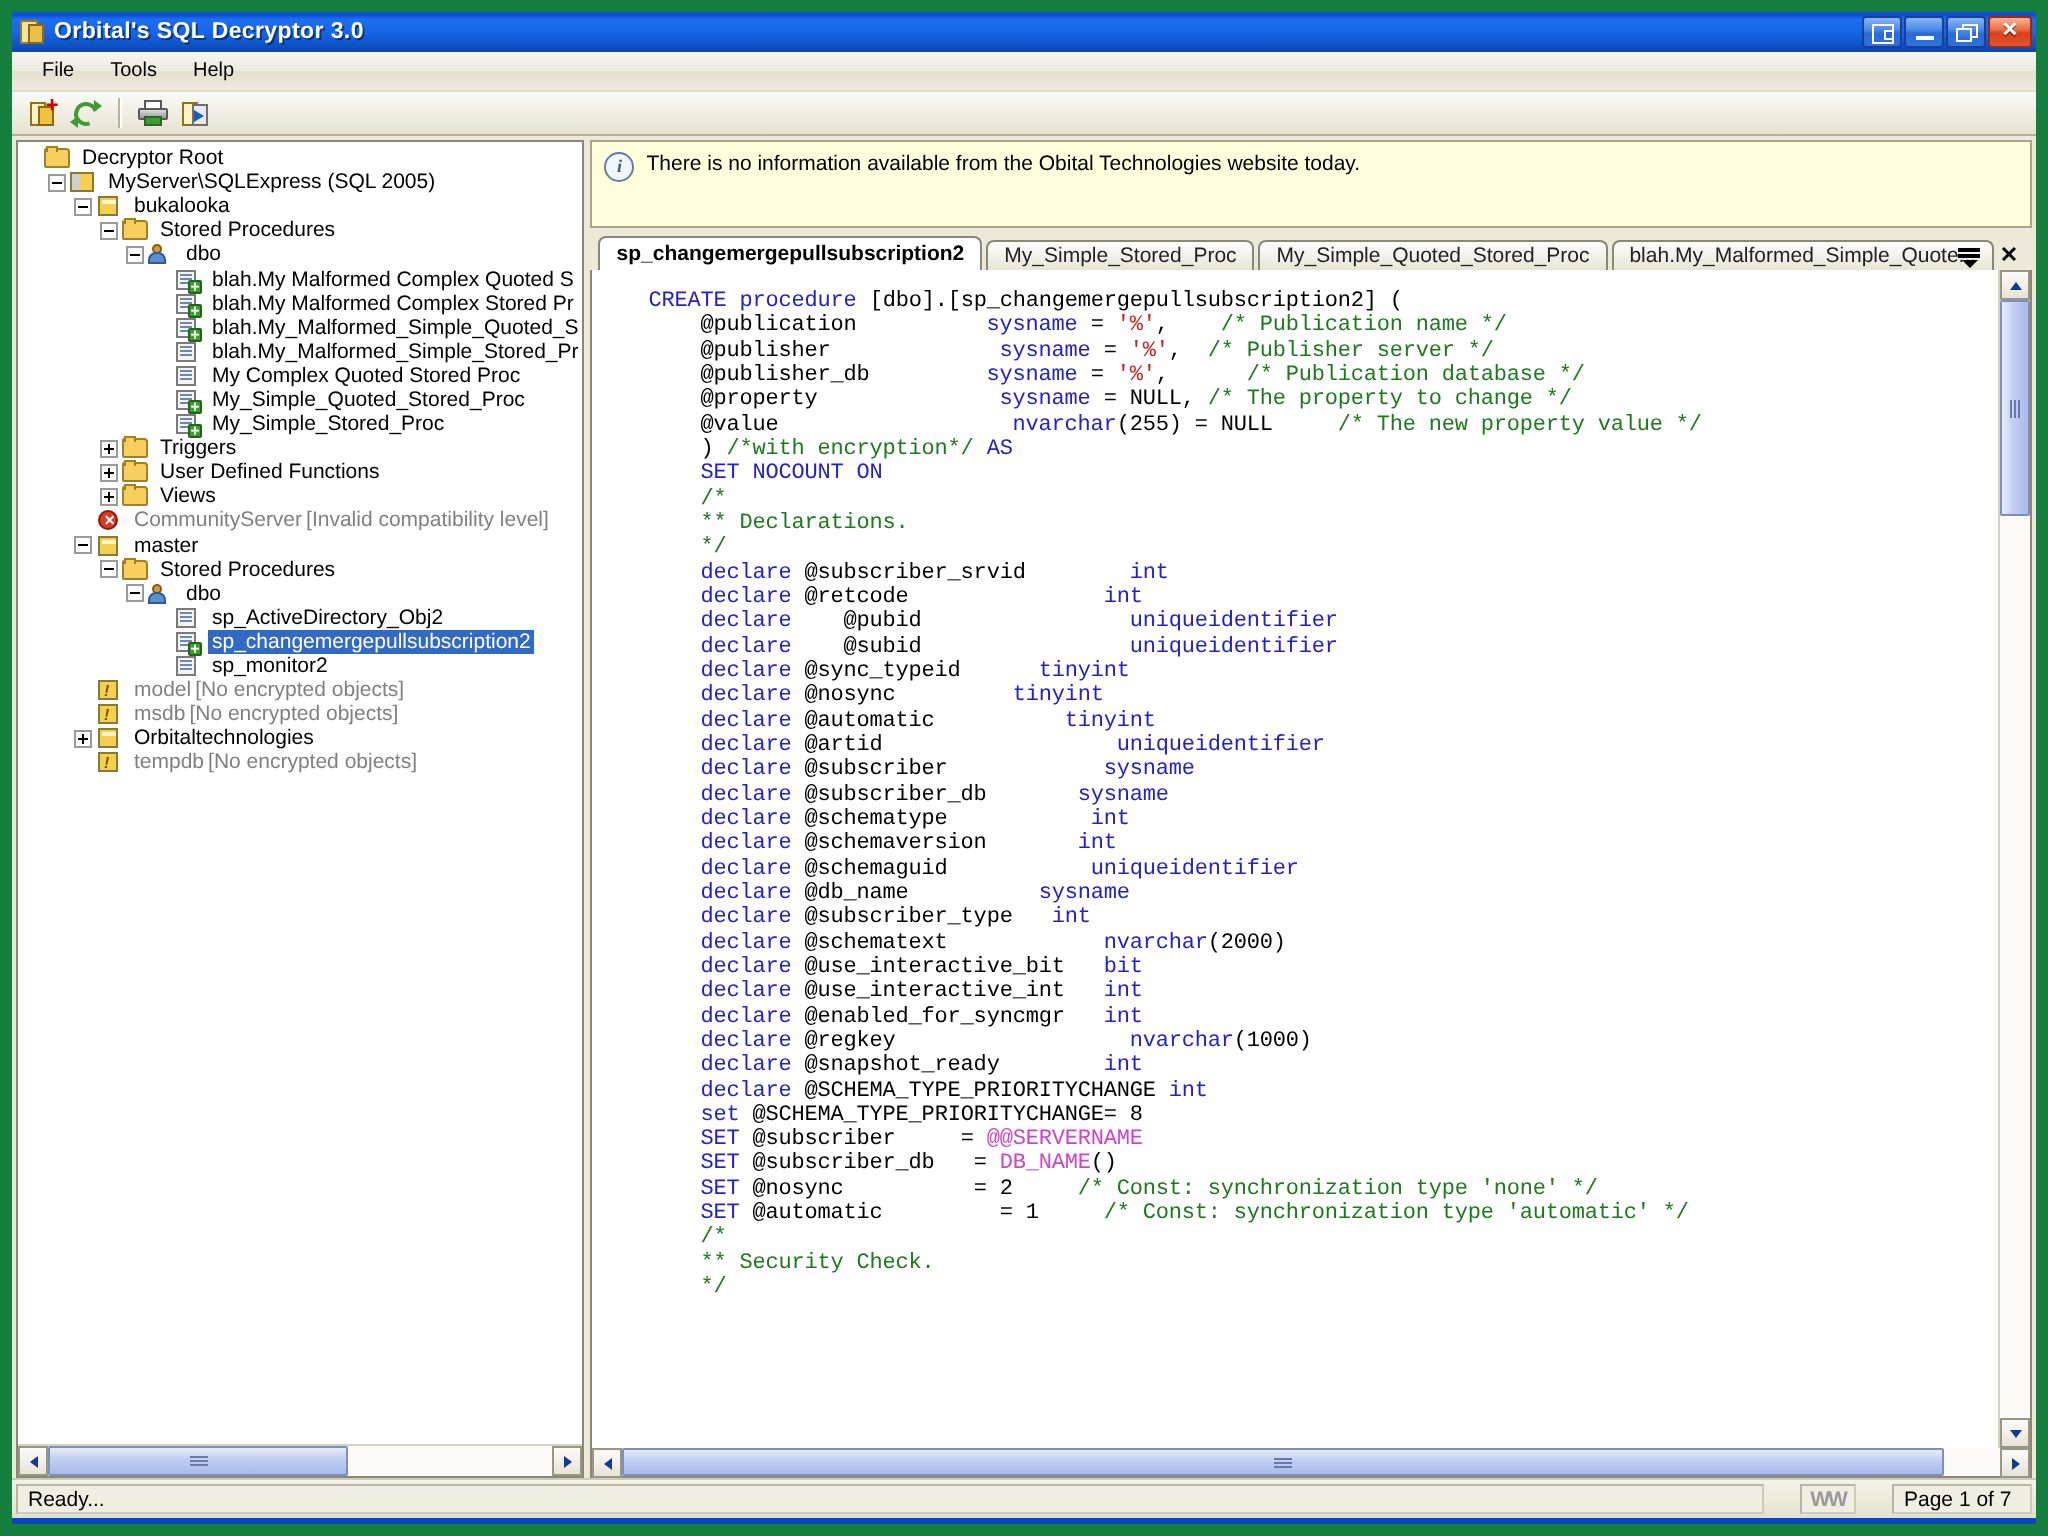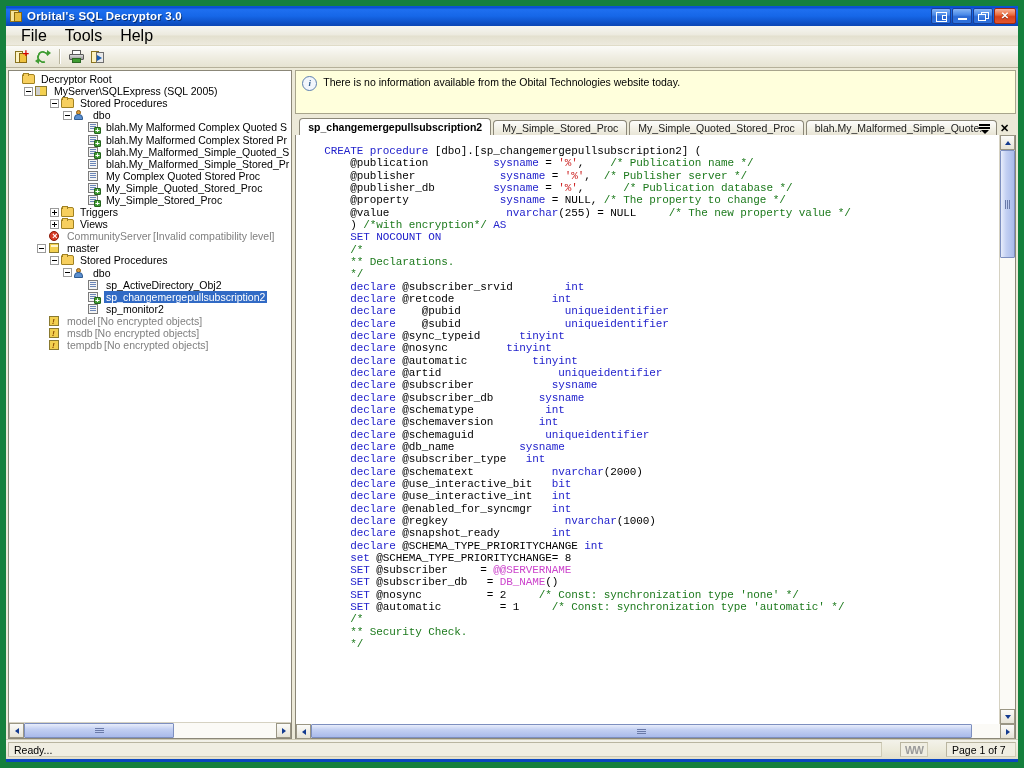--- a/index.html
+++ b/index.html
@@ -54,21 +54,21 @@
   .wb .sq3{position:absolute;left:4px;top:5px;width:8px;height:7px;border:1.5px solid #fff;box-sizing:border-box;background:linear-gradient(180deg,#4b8ae8,#2c6ad4);}
   .wb .mdi{position:absolute;left:4px;top:3px;width:11px;height:10px;border:1.5px solid #fff;box-sizing:border-box;}
   .wb .mdi:after{content:"";position:absolute;right:-1px;top:2px;width:5px;height:5px;border:1.5px solid #fff;box-sizing:border-box;background:#2c6ad4;}
 
   
   .menubar{
     height:19px;flex:0 0 19px;display:flex;align-items:center;
     background:linear-gradient(180deg,#f6f6f2 0%,#eceade 48%,#e3e0ce 52%,#edeade 100%);
     padding-left:6px;border-bottom:1px solid #e0dcc8;
   }
-  .menubar .mi{padding:14px 9px;font-size:16px;color:#000;cursor:default;}
+  .menubar .mi{padding:14px 9px;font-size:10px;color:#000;cursor:default;}
 
   
   .toolbar{
     height:21px;flex:0 0 21px;display:flex;align-items:center;
     background:linear-gradient(180deg,#fbfbf8 0%,#f0eee3 50%,#e6e3d2 100%);
     padding-left:5px;border-bottom:1px solid #b5b09a;gap:2px;
   }
   .tbtn{width:20px;height:19px;position:relative;display:flex;align-items:center;justify-content:center;}
   .tbsep{width:1px;height:15px;background:#b8b49c;margin:0 4px;box-shadow:1px 0 0 #fff;}
 
@@ -327,20 +327,27 @@
             </span>
             <span class="lbl">Decryptor Root</span>
           </div>
           <div class="tnode" style="padding-left: 13px;">
             <span class="exp"></span>
             <span class="ico">
               <i class="i-server"></i>
             </span>
             <span class="lbl">MyServer\SQLExpress (SQL 2005)</span>
           </div>
+          <div class="tnode" style="padding-left: 26px;">
+            <span class="exp"></span>
+            <span class="ico">
+              <i class="i-db"></i>
+            </span>
+            <span class="lbl">bukalooka</span>
+          </div>
           <div class="tnode" style="padding-left: 39px;">
             <span class="exp"></span>
             <span class="ico">
               <i class="i-folderopen"></i>
             </span>
             <span class="lbl">Stored Procedures</span>
           </div>
           <div class="tnode" style="padding-left: 52px;">
             <span class="exp"></span>
             <span class="ico">
@@ -412,20 +419,27 @@
             <span class="ico">
               <i class="i-folderopen"></i>
             </span>
             <span class="lbl">Triggers</span>
           </div>
           <div class="tnode" style="padding-left: 39px;">
             <span class="exp plus"></span>
             <span class="ico">
               <i class="i-folderopen"></i>
             </span>
+            <span class="lbl">User Defined Functions</span>
+          </div>
+          <div class="tnode" style="padding-left: 39px;">
+            <span class="exp plus"></span>
+            <span class="ico">
+              <i class="i-folderopen"></i>
+            </span>
             <span class="lbl">Views</span>
           </div>
           <div class="tnode dim" style="padding-left: 26px;">
             <span class="nodot"></span>
             <span class="ico">
               <i class="i-dberr"></i>
             </span>
             <span class="lbl">CommunityServer</span>
             <span class="sub"> [Invalid compatibility level]</span>
           </div>
@@ -481,20 +495,27 @@
             <span class="lbl">model</span>
             <span class="sub"> [No encrypted objects]</span>
           </div>
           <div class="tnode dim" style="padding-left: 26px;">
             <span class="nodot"></span>
             <span class="ico">
               <i class="i-dbwarn"></i>
             </span>
             <span class="lbl">msdb</span>
             <span class="sub"> [No encrypted objects]</span>
+          </div>
+          <div class="tnode" style="padding-left: 26px;">
+            <span class="exp plus"></span>
+            <span class="ico">
+              <i class="i-db"></i>
+            </span>
+            <span class="lbl">Orbitaltechnologies</span>
           </div>
           <div class="tnode dim" style="padding-left: 26px;">
             <span class="nodot"></span>
             <span class="ico">
               <i class="i-dbwarn"></i>
             </span>
             <span class="lbl">tempdb</span>
             <span class="sub"> [No encrypted objects]</span>
           </div>
         </div>

